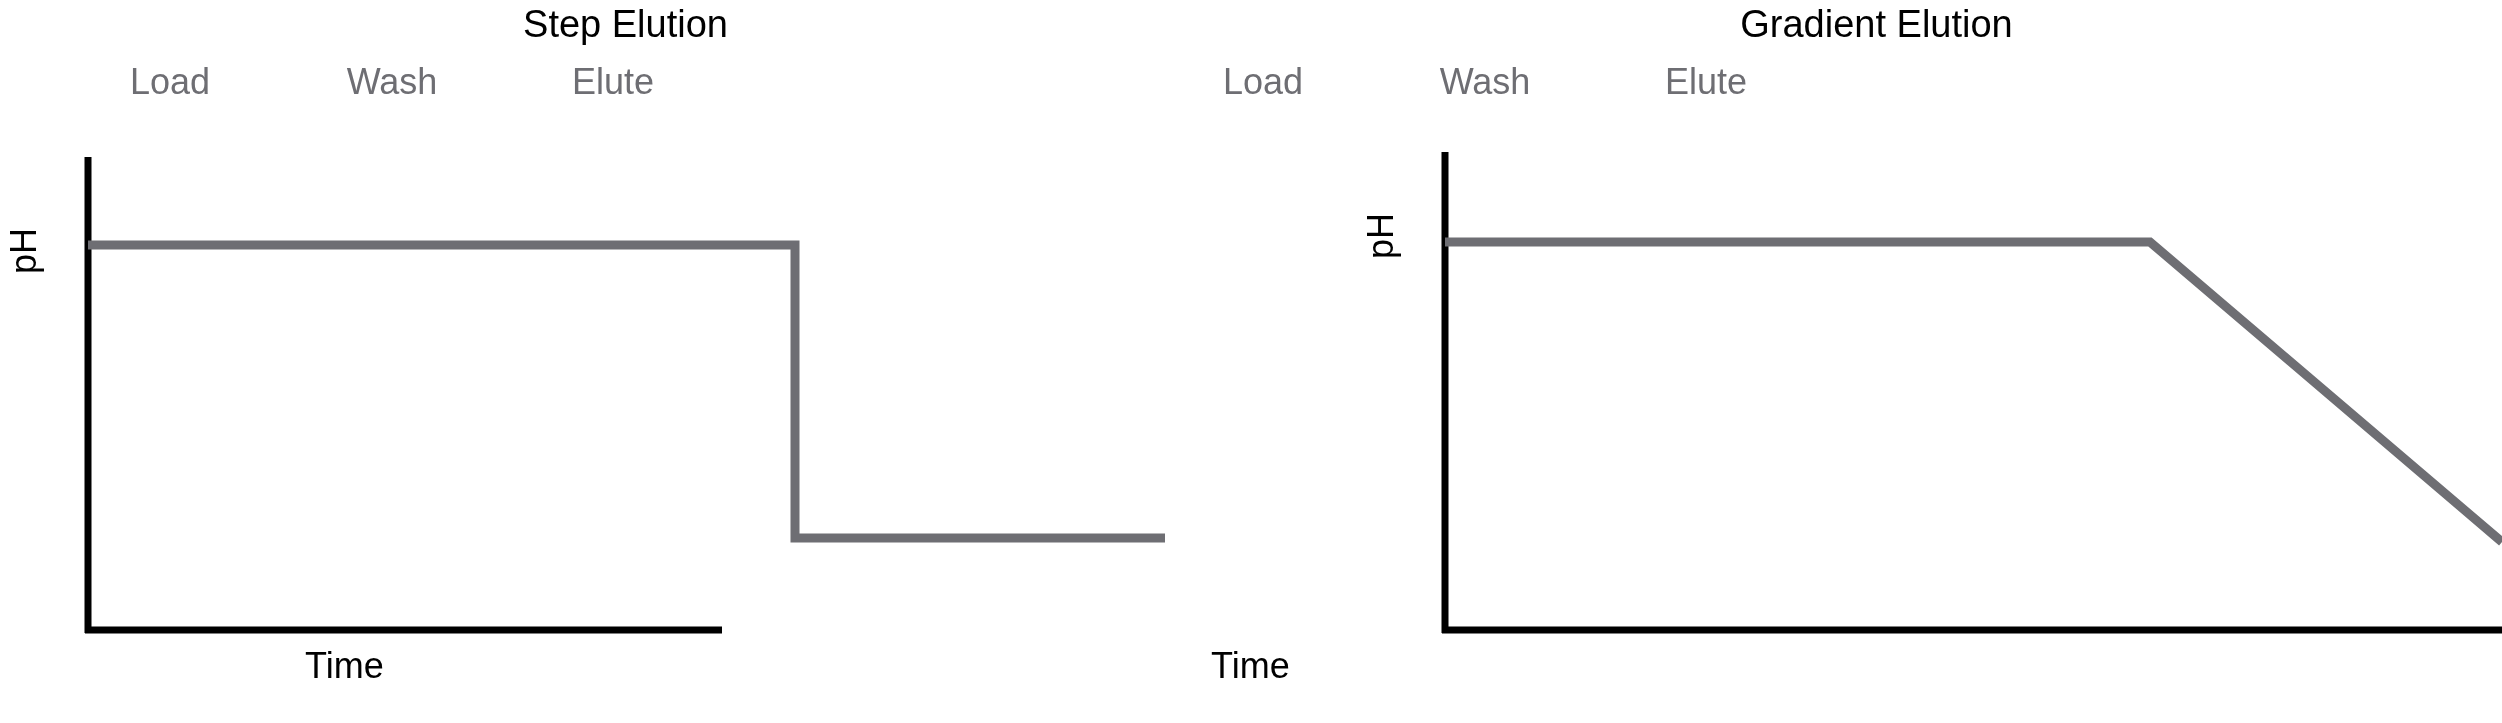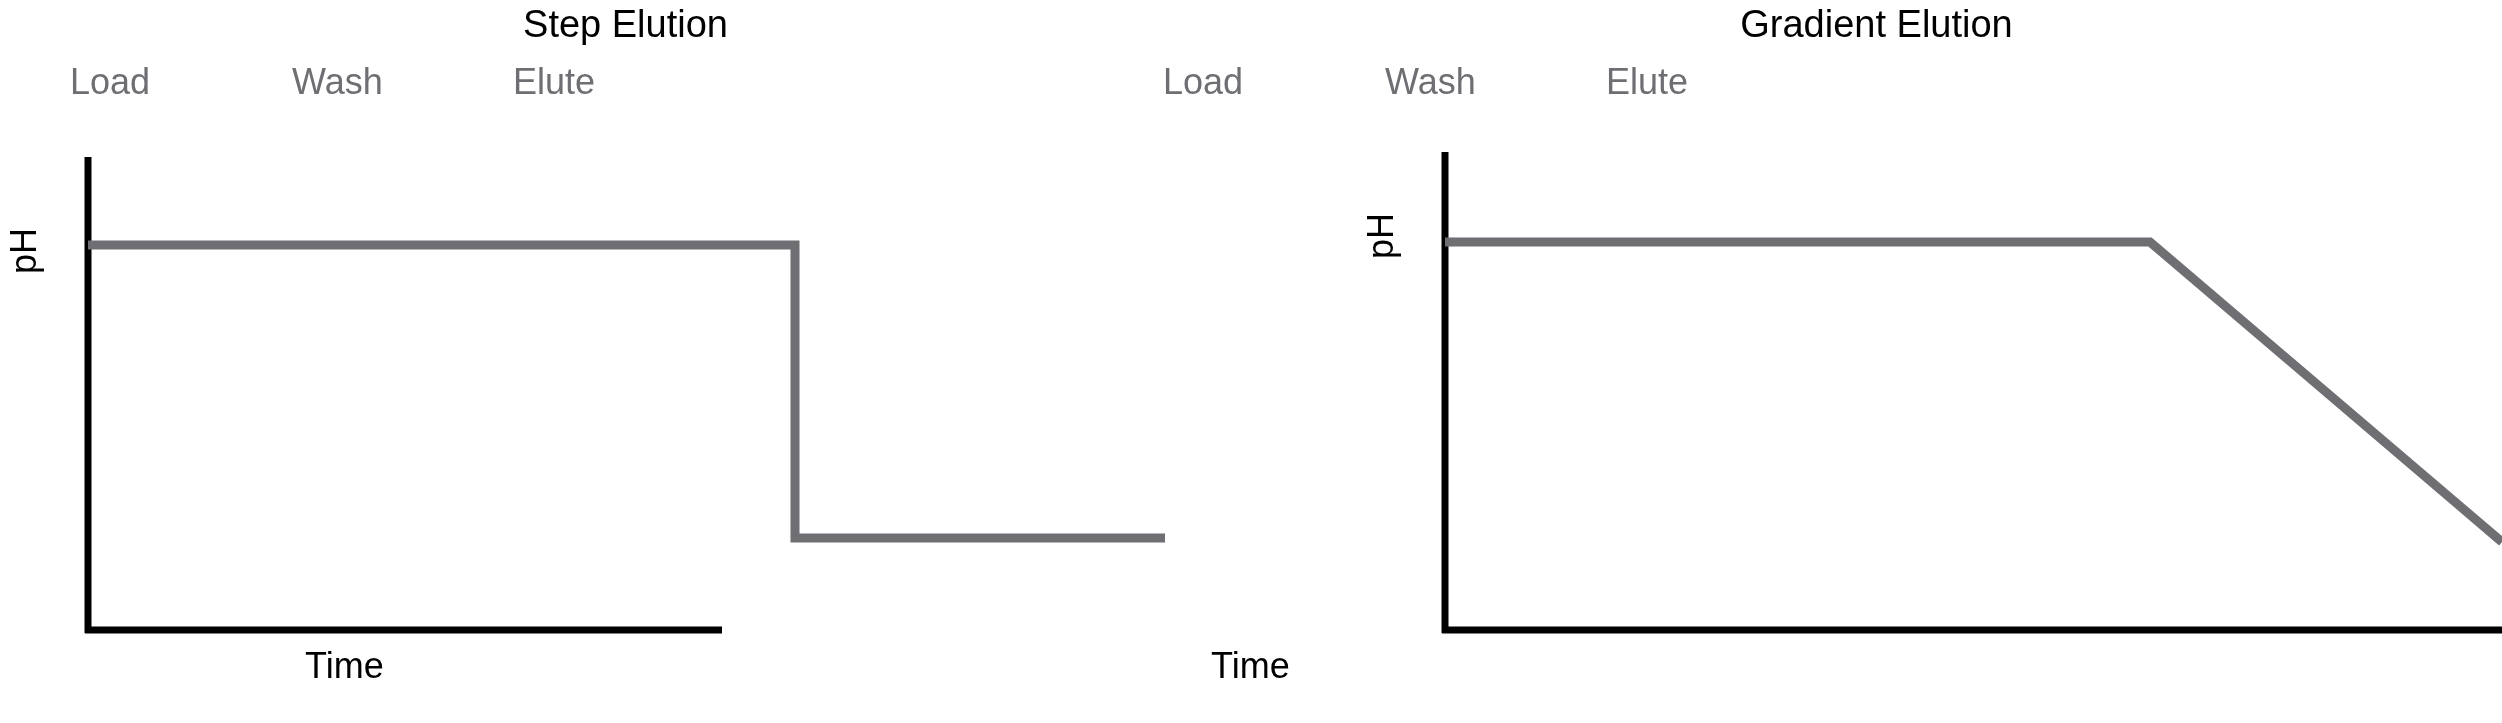--- a/index.html
+++ b/index.html
@@ -49,21 +49,21 @@
     top: 58px;
     height: 50px;
   }
   .stage-label {
     position: absolute;
     top: 0;
     font-size: 36px;
     line-height: 48px;
     color: #6e6e73;
     white-space: nowrap;
-    text-align: left;
+    text-align: center;
   }
 
   .plot-svg {
     position: absolute;
     top: 0;
     left: 0;
     width: 1251px;
     height: 723px;
     overflow: visible;
   }

